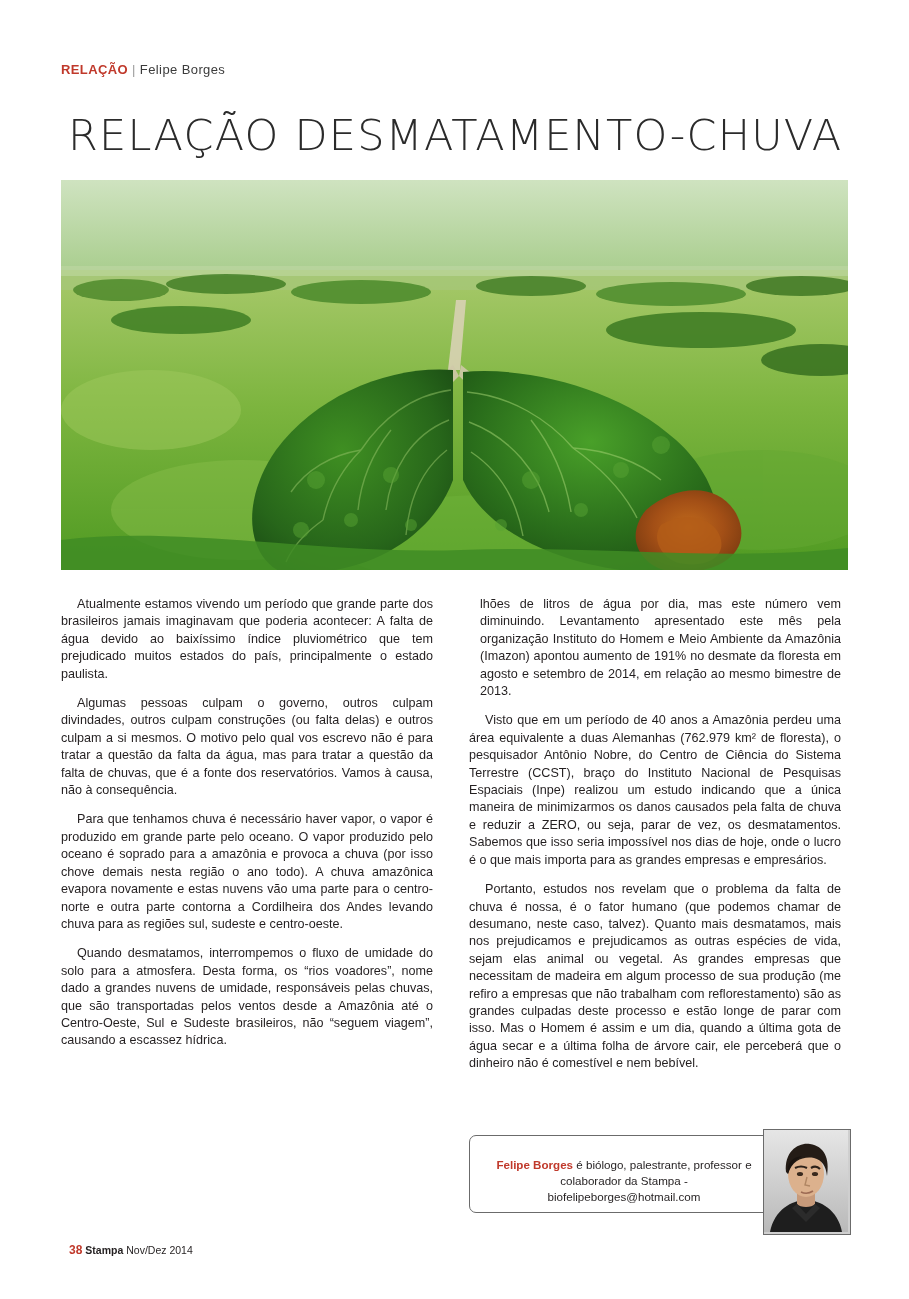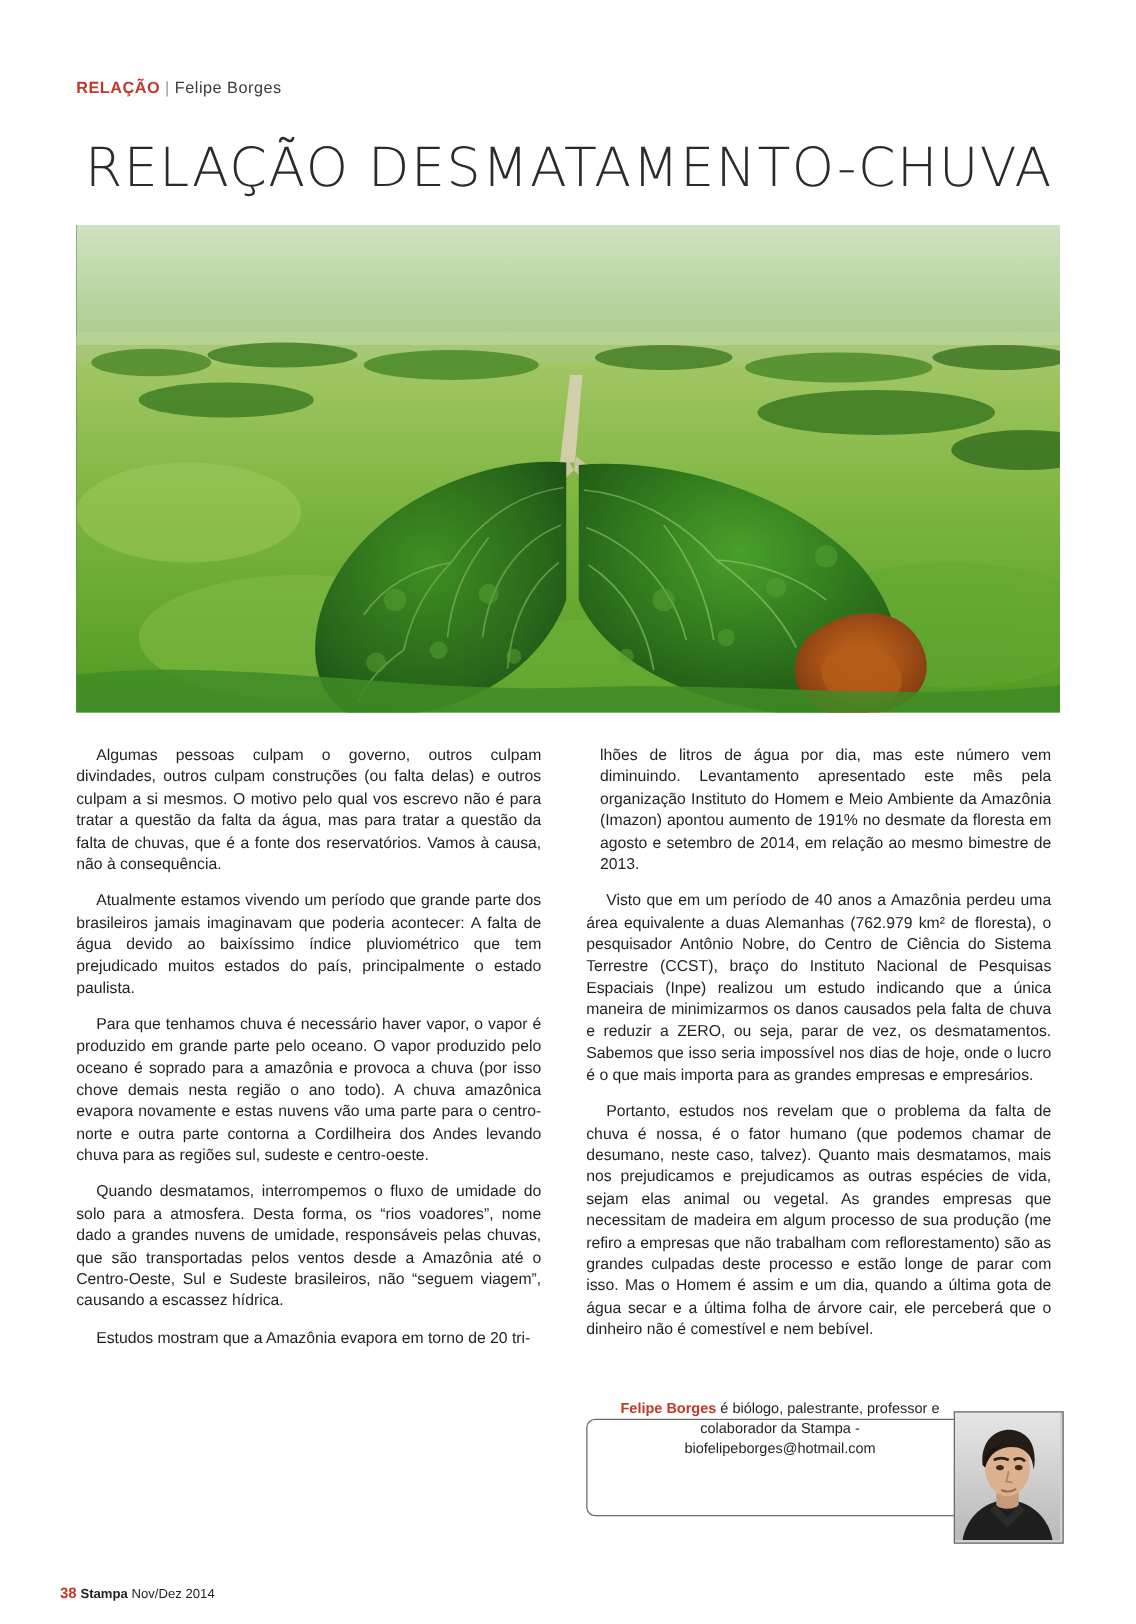--- a/index.html
+++ b/index.html
@@ -96,21 +96,21 @@
     top: 1135px;
     width: 310px;
     height: 78px;
     border: 1px solid #6b6b6b;
     border-radius: 7px;
     box-sizing: border-box;
   }
   .biotext {
     position: absolute;
     left: 485px;
-    top: 1119px;
+    top: 1157px;
     width: 278px;
     font-size: 11.6px;
     line-height: 16px;
     color: #231f20;
     text-align: center;
   }
   .biotext .name {
     color: #c0392b;
     font-weight: bold;
   }
@@ -122,25 +122,24 @@
     width: 86px;
     height: 104px;
     border: 1px solid #6b6b6b;
     overflow: hidden;
     background: #cfcfcf;
   }
 
   
   .footer {
     position: absolute;
-    left: 48px;
+    left: 69px;
     top: 1243px;
     font-size: 10.5px;
     color: #3b3b3b;
-    margin-top: 24px;
   }
   .footer .pagenum {
     color: #c0392b;
     font-weight: bold;
     font-size: 12px;
     margin-right: 3px;
   }
   .footer .mag {
     font-weight: bold;
     color: #231f20;
@@ -264,25 +263,24 @@
           <circle cx="560" cy="290" r="8"></circle>
         <circle cx="440" cy="345" r="6"></circle>
           <circle cx="600" cy="265" r="9"></circle>
       </g>
 
       <path d="M0 360 C 120 345, 260 375, 400 370 C 540 365, 660 382, 787 368 L787 390 L0 390 Z" fill="#3f8c24" opacity="0.85"></path>
     </svg>
   </div>
 
   <div class="col left">
+    <p>Atualmente estamos vivendo um período que grande parte dos brasileiros jamais imaginavam que poderia acontecer: A falta de água devido ao baixíssimo índice pluviométrico que tem prejudicado muitos estados do país, principalmente o estado paulista.</p>
     <p>Algumas pessoas culpam o governo, outros culpam divindades, outros culpam construções (ou falta delas)  e outros culpam a si mesmos. O motivo pelo qual vos escrevo não é para tratar a questão da falta da água, mas para tratar a questão da falta de chuvas, que é a fonte dos reservatórios. Vamos à causa, não à consequência.</p>
-    <p>Atualmente estamos vivendo um período que grande parte dos brasileiros jamais imaginavam que poderia acontecer: A falta de água devido ao baixíssimo índice pluviométrico que tem prejudicado muitos estados do país, principalmente o estado paulista.</p>
     <p>Para que tenhamos chuva é necessário haver vapor, o vapor é produzido em grande parte pelo oceano. O vapor produzido pelo oceano é soprado para a amazônia e provoca a chuva (por isso chove demais nesta região o ano todo). A chuva amazônica evapora novamente e estas nuvens vão uma parte para o centro-norte e outra parte contorna a Cordilheira dos Andes levando chuva para as regiões sul, sudeste e centro-oeste.</p>
     <p>Quando desmatamos, interrompemos o fluxo de umidade do solo para a atmosfera. Desta forma, os “rios voadores”, nome dado a grandes nuvens de umidade, responsáveis pelas chuvas, que são transportadas pelos ventos desde a Amazônia até o Centro-Oeste, Sul e Sudeste brasileiros, não “seguem viagem”, causando a escassez hídrica.</p>
-    <p>Estudos mostram que a Amazônia evapora em torno de 20 tri-</p>
   </div>
 
   <div class="col right">
     <p class="noindent">lhões de litros de água por dia, mas este número vem diminuindo. Levantamento apresentado este mês pela organização Instituto do Homem e Meio Ambiente da Amazônia (Imazon) apontou aumento de 191% no desmate da floresta em agosto e setembro de 2014, em relação ao mesmo bimestre de 2013.</p>
     <p>Visto que em um período de 40 anos a Amazônia perdeu uma área equivalente a duas Alemanhas (762.979 km² de floresta), o pesquisador Antônio Nobre, do Centro de Ciência do Sistema Terrestre (CCST), braço do Instituto Nacional de Pesquisas Espaciais (Inpe) realizou um estudo indicando que a única maneira de minimizarmos os danos causados pela falta de chuva e reduzir a ZERO, ou seja, parar de vez, os desmatamentos. Sabemos que isso seria impossível nos dias de hoje, onde o lucro é o que mais importa para as grandes empresas e empresários.</p>
     <p>Portanto, estudos nos revelam que o problema da falta de chuva é nossa, é o fator humano (que podemos chamar de desumano, neste caso, talvez). Quanto mais desmatamos, mais nos prejudicamos e prejudicamos as outras espécies de vida, sejam elas animal ou vegetal. As grandes empresas que necessitam de madeira em algum processo de sua produção (me refiro a empresas que não trabalham com reflorestamento) são as grandes culpadas deste processo e estão longe de parar com isso. Mas o Homem é assim e um dia, quando a última gota de água secar e a última folha de árvore cair, ele perceberá que o dinheiro não é comestível e nem bebível.</p>
   </div>
 
   <div class="biobox"></div>
   <div class="biotext">

